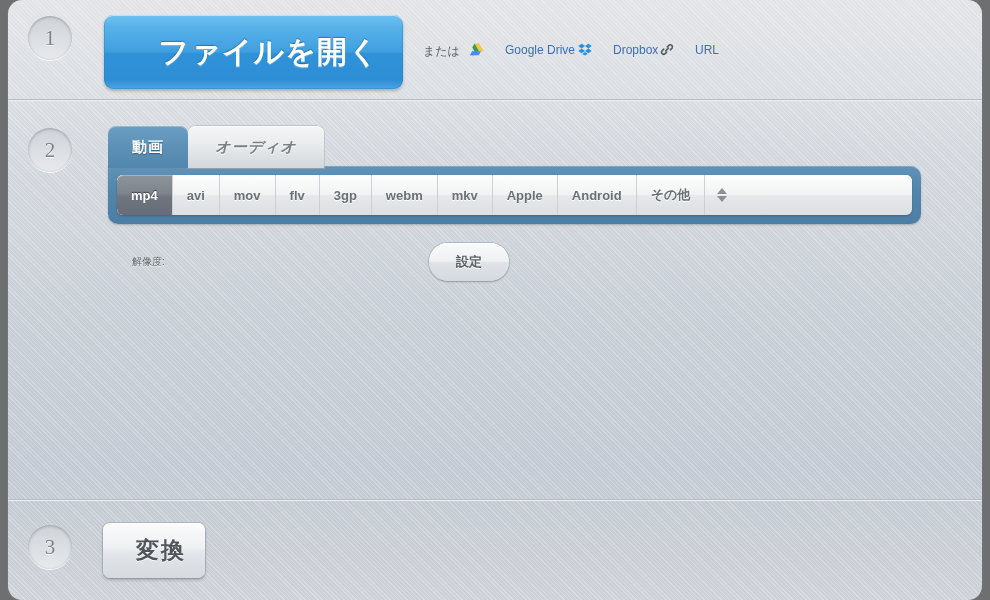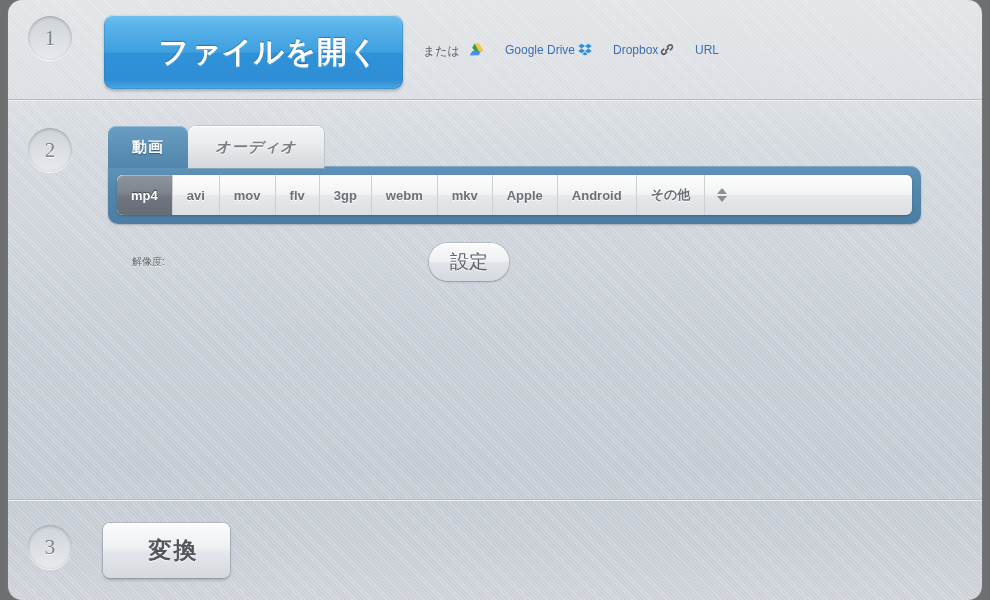--- a/index.html
+++ b/index.html
@@ -202,29 +202,30 @@
     border-left: 6px solid transparent; border-right: 6px solid transparent;
     border-top: 7px solid #8b9097;
   }
   #settings-btn {
     position: absolute; left: 421px; top: 243px;
     width: 80px; height: 38px;
     border: none;
     border-radius: 19px;
     background: linear-gradient(180deg, #fbfbfc 0%, #eef0f2 48%, #e0e3e7 52%, #d5d9de 100%);
     box-shadow: inset 0 1px 0 rgba(255,255,255,0.95), 0 1px 2px rgba(110,118,128,0.45), 0 0 0 1px rgba(170,176,184,0.7);
-    font-size: 19px; color: #5d6166;
+    font-size: 13px; color: #5d6166;
     text-shadow: 0 1px 0 rgba(255,255,255,0.9);
     cursor: pointer;
+    font-weight: bold;
   }
 
   
   #convert-btn {
     position: absolute; left: 95px; top: 523px;
-    width: 127px; height: 55px;
+    width: 102px; height: 55px;
     border: none;
     border-radius: 7px;
     background: linear-gradient(180deg, #fafbfb 0%, #eef0f2 45%, #e2e5e9 55%, #d6dade 100%);
     box-shadow: inset 0 1px 0 rgba(255,255,255,0.95), 0 2px 3px rgba(105,112,122,0.45), 0 0 0 1px rgba(168,174,182,0.7);
     font-size: 23px; font-weight: bold;
     color: #52565c;
     letter-spacing: 2px;
     text-shadow: 0 1px 0 rgba(255,255,255,0.9);
     cursor: pointer;
     padding-left: 20px;

